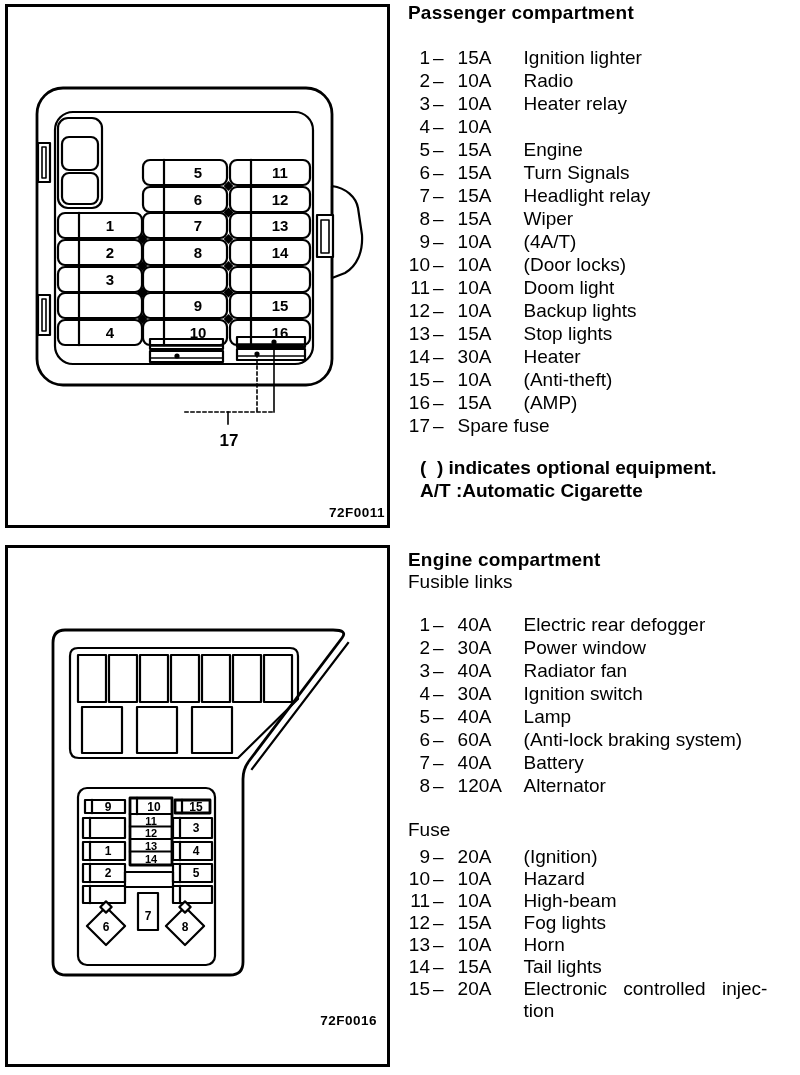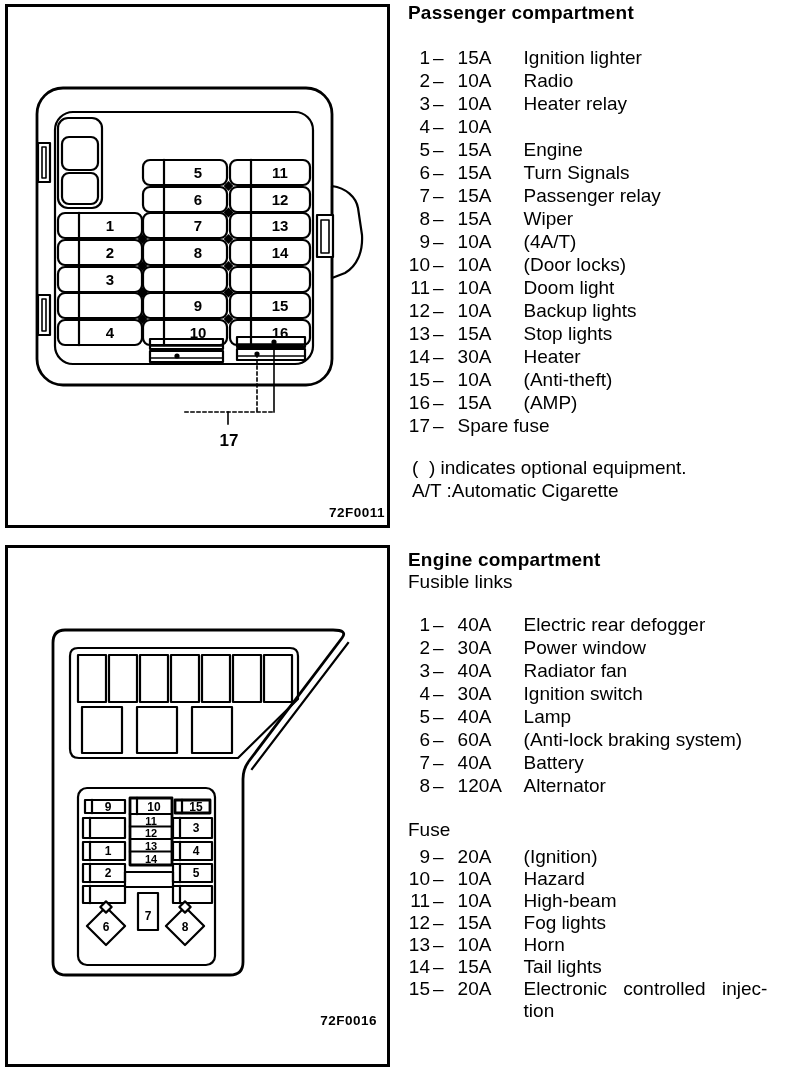--- a/index.html
+++ b/index.html
@@ -20,21 +20,21 @@
   .lines .thick{stroke-width:2.8}
   .lines .dot{fill:#000;stroke:none}
   .lines .dsh{stroke-dasharray:3 3;stroke-width:1.6}
   .labels text{font-family:"Liberation Sans",sans-serif;font-weight:700;fill:#000;stroke:none;text-anchor:middle}
   .labels .code{text-anchor:end;letter-spacing:.5px}
 
   
   .rightcol{position:absolute;left:408px;top:0;width:392px;height:1075px}
   .sec-title{position:absolute;left:0;font-size:19px;font-weight:700;white-space:nowrap;letter-spacing:.2px}
   .sub{position:absolute;left:0;font-size:19px;font-weight:400;white-space:nowrap}
-  .note{position:absolute;left:4px;font-size:19px;font-weight:400;white-space:pre}
+  .note{position:absolute;left:12px;font-size:19px;font-weight:700;white-space:pre}
   .list{position:absolute;left:0;right:0}
   #p-list{top:46px;--rh:23px}
   #p-title{top:2px}
   #p-note1{top:457px}
   #p-note2{top:480px}
   #e-title{top:549px}
   #e-sub1{top:571px}
   #e-flist{top:613px;--rh:23px}
   #e-sub2{top:819px}
   #e-fuselist{top:846px;--rh:22px}
@@ -316,21 +316,21 @@
       <div class="fuse-row">
     <span class="num">6</span>
     <span class="dash">–</span>
     <span class="amp">15A</span>
     <span class="namewrap"><span class="name">Turn Signals</span></span>
   </div>
       <div class="fuse-row">
     <span class="num">7</span>
     <span class="dash">–</span>
     <span class="amp">15A</span>
-    <span class="namewrap"><span class="name">Passenger relay</span></span>
+    <span class="namewrap"><span class="name">Headlight relay</span></span>
   </div>
       <div class="fuse-row">
     <span class="num">8</span>
     <span class="dash">–</span>
     <span class="amp">15A</span>
     <span class="namewrap"><span class="name">Wiper</span></span>
   </div>
       <div class="fuse-row">
     <span class="num">9</span>
     <span class="dash">–</span>

